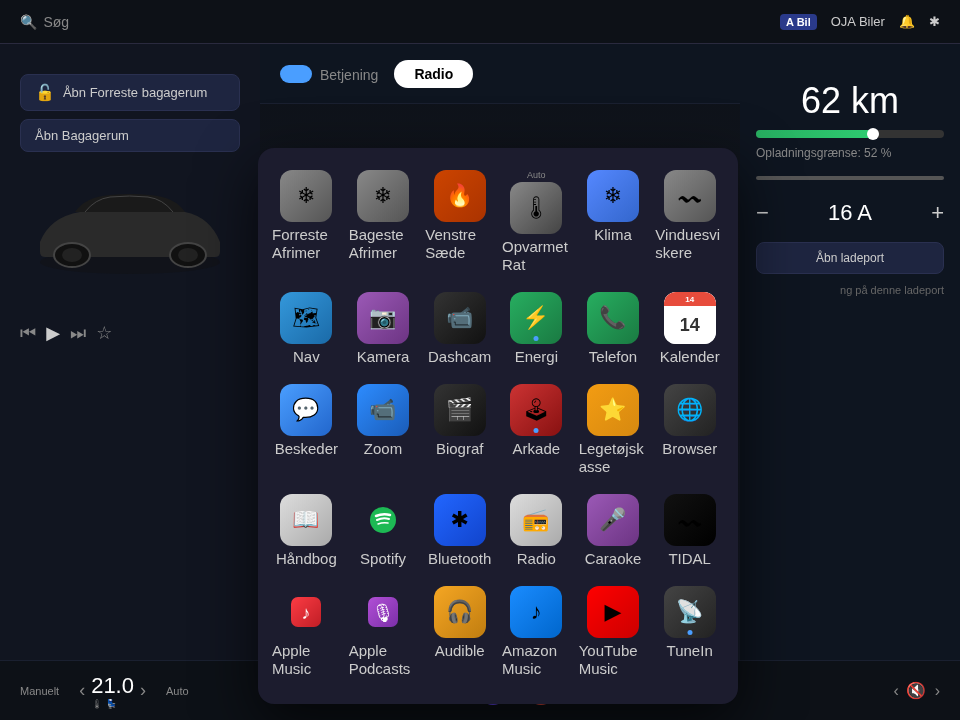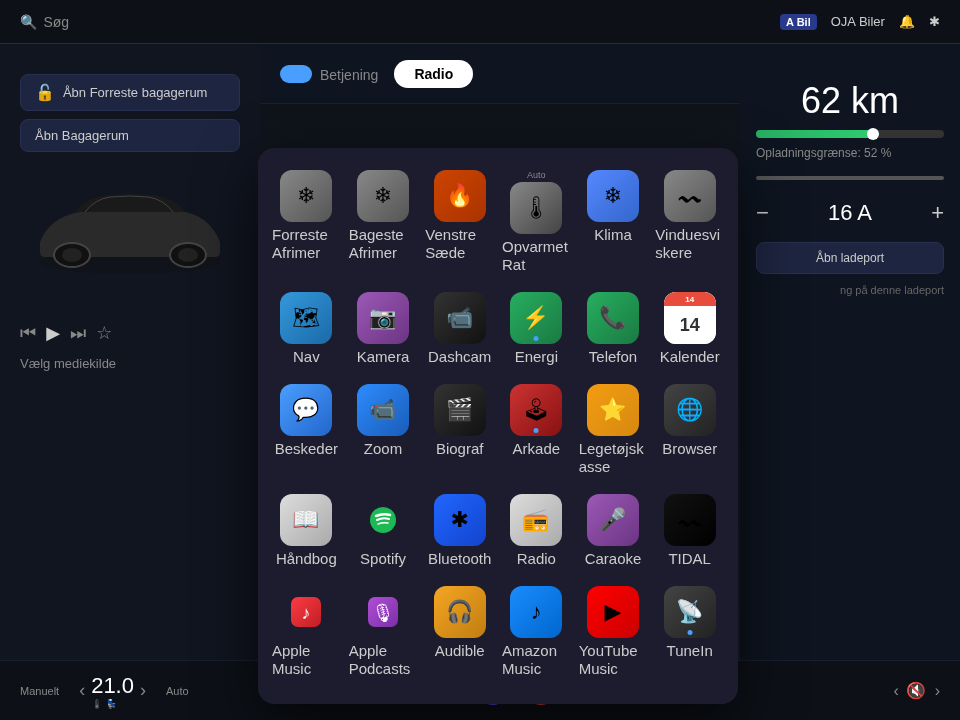--- a/index.html
+++ b/index.html
@@ -389,21 +389,20 @@
       <path d="M55,25 Q65,12 80,10 Q100,8 118,10 Q133,12 143,25" fill="none" stroke="#444" stroke-width="1"></path>
     </svg>
   </div>
 
   <div style="margin-top:20px; display:flex; align-items:center; gap:10px;">
     <span style="color:#888; font-size:18px;">⏮</span>
     <span style="color:#ccc; font-size:18px;">▶</span>
     <span style="color:#888; font-size:18px;">⏭</span>
     <span style="color:#888; font-size:18px;">☆</span>
   </div>
-  <div style="margin-top:12px; color:#888; font-size:13px;">Vælg mediekilde</div>
 </div>
 
 <div class="right-panel">
   <div class="charge-info">62 km</div>
 
   <div style="margin-top:8px; height:8px; background:#333; border-radius:4px; position:relative;">
     <div style="height:100%; width:62%; background: linear-gradient(90deg, #27ae60, #2ecc71); border-radius:4px;"></div>
     <div style="width:12px; height:12px; background:#fff; border-radius:50%; position:absolute; top:-2px; left:62%; transform:translateX(-50%);"></div>
   </div>
 

